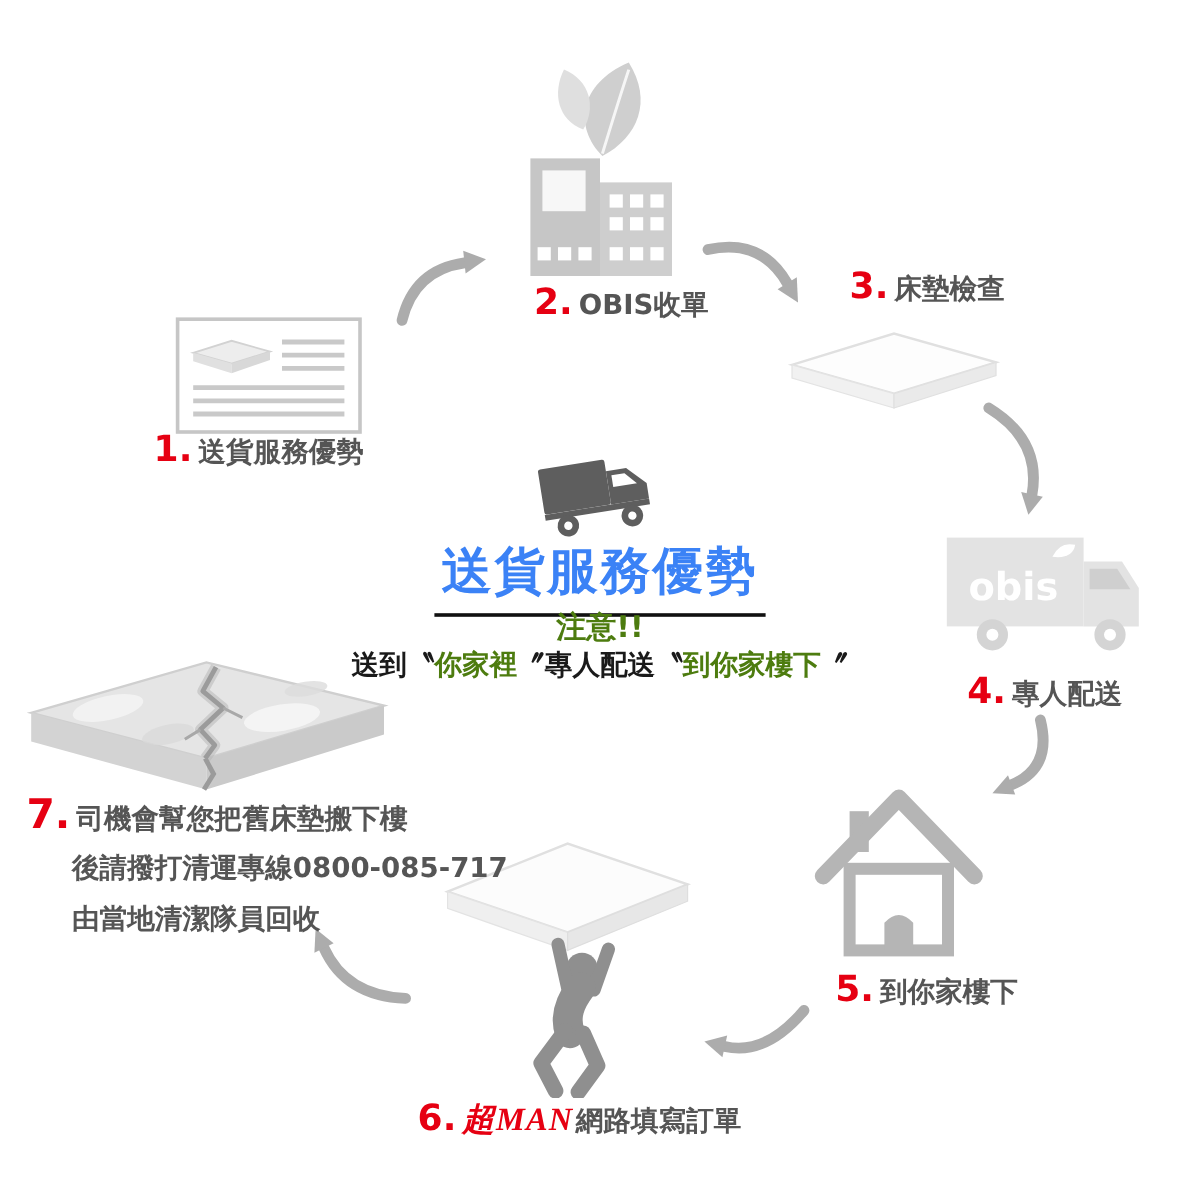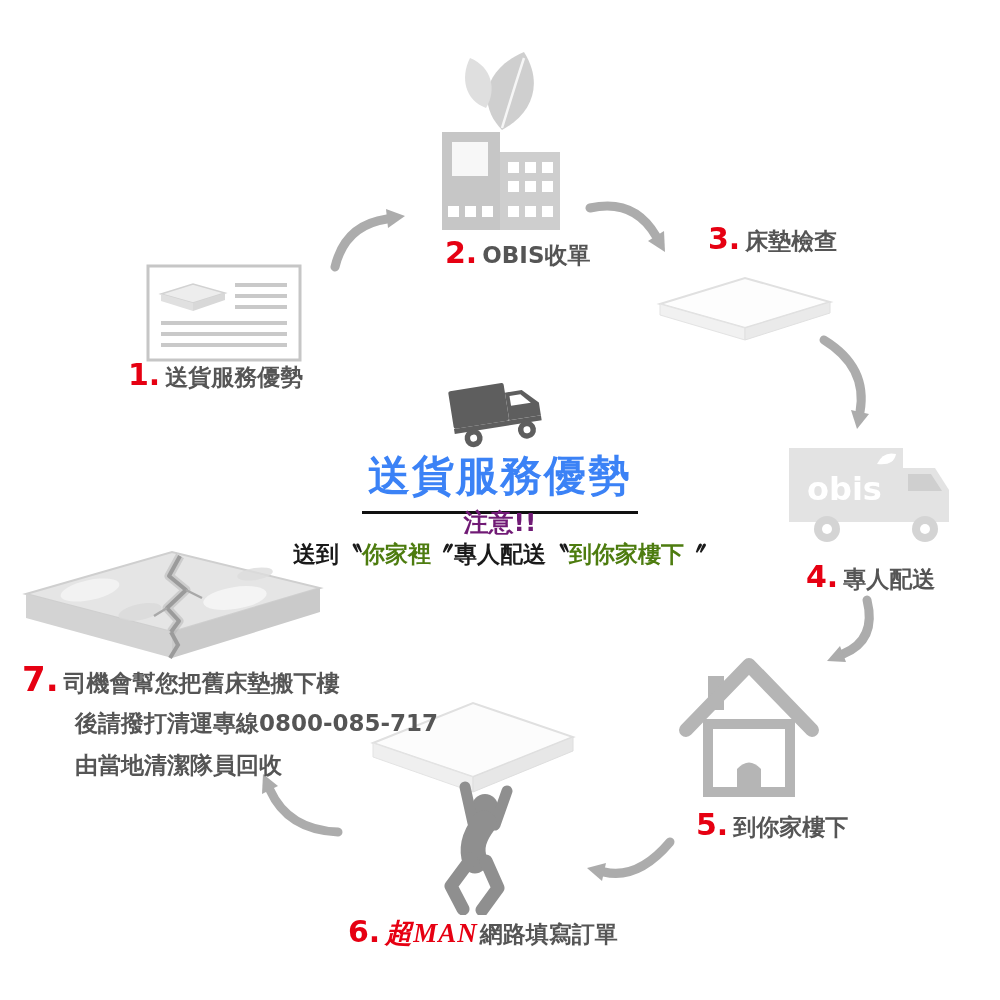--- a/index.html
+++ b/index.html
@@ -4,24 +4,24 @@
 <style>
   html,body{margin:0;padding:0;background:#fff;}
   body{font-family:"DejaVu Sans","Liberation Sans",sans-serif;}
   .canvas{position:relative;width:1000px;height:1000px;background:#fff;overflow:hidden;}
   .abs{position:absolute;}
   svg{display:block;}
   .step-label{position:absolute;white-space:nowrap;color:#555;font-size:23px;font-weight:600;display:flex;align-items:baseline;}
   .step-num{color:#e60012;font-weight:800;font-size:30px;line-height:1;margin-right:5px;}
   .big-num{font-size:34px;}
   .brand{color:#e60012;font-weight:900;font-size:27px;font-style:italic;letter-spacing:1px;margin-right:2px;font-family:Liberation Serif, serif;}
-  .l7{position:absolute;white-space:nowrap;color:#555;font-size:23px;font-weight:600;margin-left:15px;}
+  .l7{position:absolute;white-space:nowrap;color:#555;font-size:23px;font-weight:600;}
   .center-title{position:absolute;left:50%;top:448px;transform:translateX(-50%);font-size:42px;font-weight:800;color:#3b82f6;
     letter-spacing:2px;border-bottom:3px solid #111;padding:0 6px 7px;white-space:nowrap;}
-  .notice{position:absolute;left:50%;top:506px;transform:translateX(-50%);font-size:25px;font-weight:800;color:#701a75;white-space:nowrap;}
+  .notice{position:absolute;left:50%;top:506px;transform:translateX(-50%);font-size:25px;font-weight:800;color:#4d7c0f;white-space:nowrap;}
   .tagline{position:absolute;left:50%;top:539px;transform:translateX(-50%);font-size:23px;font-weight:800;color:#1a1a1a;white-space:nowrap;}
   .tagline .red{color:#4d7c0f;}
 </style>
 </head>
 <body>
 
 <div class="canvas">
 
   <div class="abs" style="left:452px;top:46px;">
     <svg width="100" height="86" viewBox="0 0 100 86">

